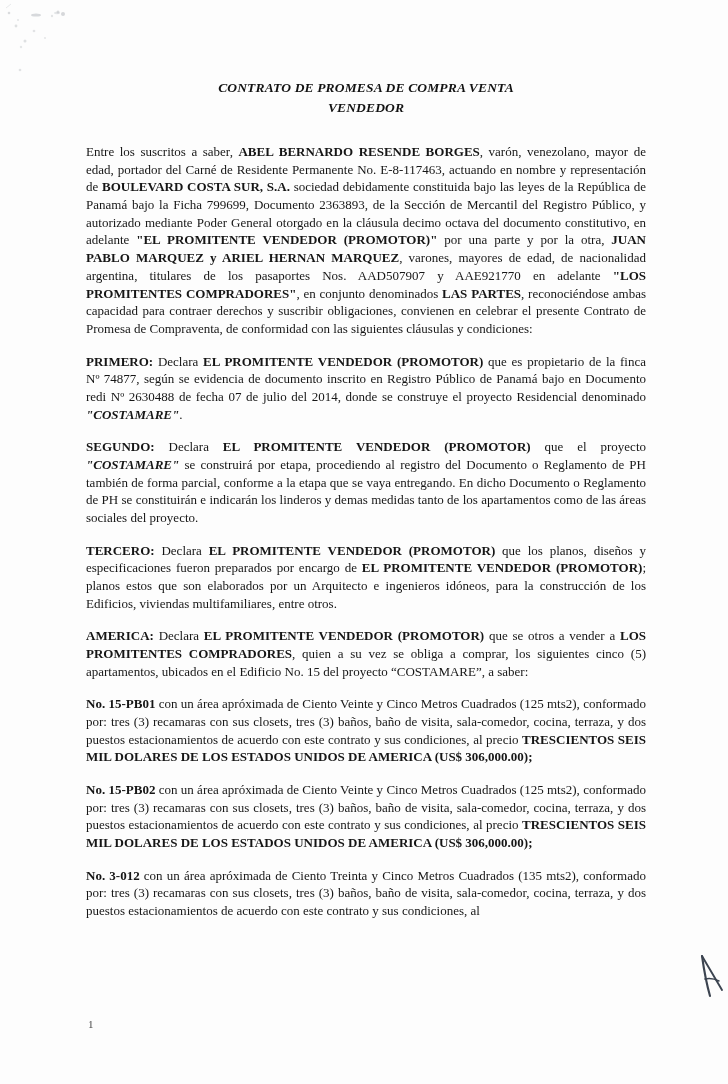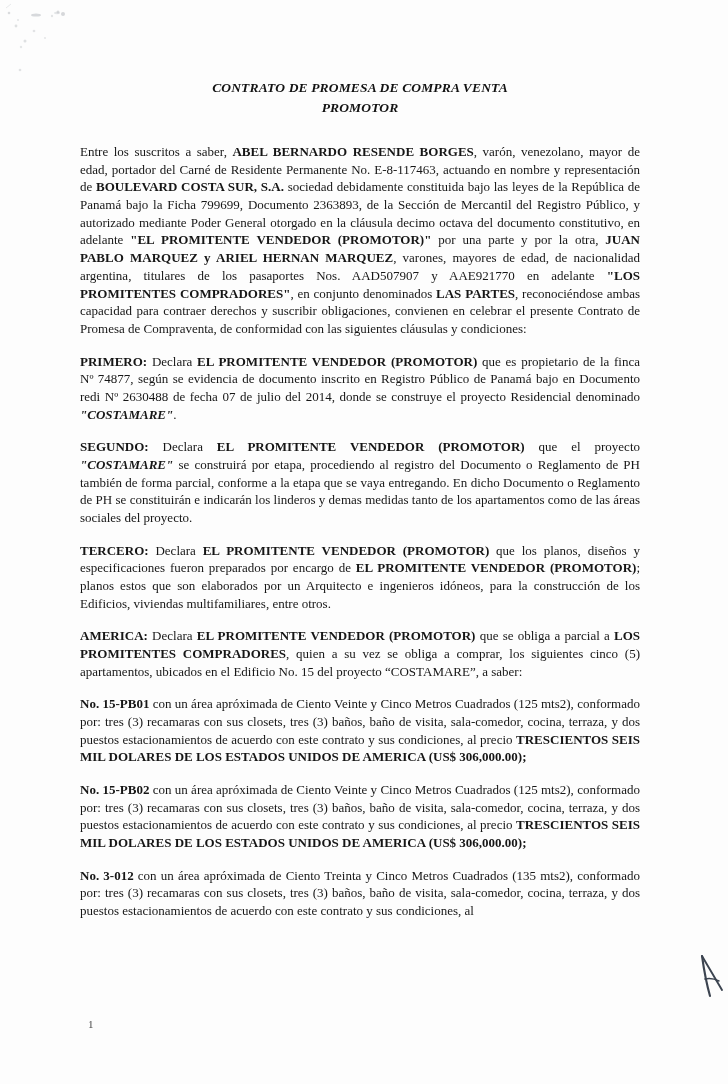--- a/index.html
+++ b/index.html
@@ -26,21 +26,21 @@
     position: absolute;
     left: 0;
     top: 0;
     width: 120px;
     height: 95px;
     pointer-events: none;
     opacity: 0.55;
   }
   .doc {
     position: absolute;
-    left: 80px;
+    left: 86px;
     top: 0;
     width: 560px;
   }
   .title-block {
     text-align: center;
     padding-top: 78px;
     margin-bottom: 26px;
   }
   .title-line {
     font-style: italic;
@@ -101,32 +101,32 @@
     <circle cx="25" cy="41" r="1.5" fill="#a0a5aa" opacity="0.6"></circle>
     <circle cx="21" cy="47" r="1.2" fill="#adb2b7" opacity="0.55"></circle>
     <circle cx="20" cy="70" r="1.3" fill="#a9aeb3" opacity="0.6"></circle>
     <path d="M6 8 L11 4" stroke="#b5babf" stroke-width="0.9" opacity="0.6" fill="none"></path>
   </svg>
 
   <div class="doc">
 
     <div class="title-block">
       <div class="title-line">CONTRATO DE PROMESA DE COMPRA VENTA</div>
-      <div class="title-line">PROMOTOR</div>
+      <div class="title-line">VENDEDOR</div>
     </div>
 
     <p class="para"><span>Entre los suscritos a saber, </span><span class="b">ABEL BERNARDO RESENDE BORGES</span><span>, varón, venezolano, mayor de edad, portador del Carné de Residente Permanente No. E-8-117463, actuando en nombre y representación de </span><span class="b">BOULEVARD COSTA SUR, S.A.</span><span> sociedad debidamente constituida bajo las leyes de la República de Panamá bajo la Ficha 799699, Documento 2363893, de la Sección de Mercantil del Registro Público, y autorizado mediante Poder General otorgado en la cláusula decimo octava del documento constitutivo, en adelante </span><span class="b">"EL PROMITENTE VENDEDOR (PROMOTOR)"</span><span> por una parte y por la otra, </span><span class="b">JUAN PABLO MARQUEZ y ARIEL HERNAN MARQUEZ</span><span>, varones, mayores de edad, de nacionalidad argentina, titulares de los pasaportes Nos. AAD507907 y AAE921770 en adelante </span><span class="b">"LOS PROMITENTES COMPRADORES"</span><span>, en conjunto denominados </span><span class="b">LAS PARTES</span><span>, reconociéndose ambas capacidad para contraer derechos y suscribir obligaciones, convienen en celebrar el presente Contrato de Promesa de Compraventa, de conformidad con las siguientes cláusulas y condiciones:</span></p>
 
     <p class="para"><span class="clause-label">PRIMERO:</span><span> Declara </span><span class="b">EL PROMITENTE VENDEDOR (PROMOTOR)</span><span> que es propietario de la finca Nº 74877, según se evidencia de documento inscrito en Registro Público de Panamá bajo en Documento redi Nº 2630488 de fecha 07 de julio del 2014, donde se construye el proyecto Residencial denominado </span><span class="bi">"COSTAMARE"</span><span>.</span></p>
 
     <p class="para"><span class="clause-label">SEGUNDO:</span><span> Declara </span><span class="b">EL PROMITENTE VENDEDOR (PROMOTOR)</span><span> que el proyecto </span><span class="bi">"COSTAMARE"</span><span> se construirá por etapa, procediendo al registro del Documento o Reglamento de PH también de forma parcial, conforme a la etapa que se vaya entregando. En dicho Documento o Reglamento de PH se constituirán e indicarán los linderos y demas medidas tanto de los apartamentos como de las áreas sociales del proyecto.</span></p>
 
     <p class="para"><span class="clause-label">TERCERO:</span><span> Declara </span><span class="b">EL PROMITENTE VENDEDOR (PROMOTOR)</span><span> que los planos, diseños y especificaciones fueron preparados por encargo de </span><span class="b">EL PROMITENTE VENDEDOR (PROMOTOR)</span><span>; planos estos que son elaborados por un Arquitecto e ingenieros idóneos, para la construcción de los Edificios, viviendas multifamiliares, entre otros.</span></p>
 
-    <p class="para"><span class="clause-label">AMERICA:</span><span> Declara </span><span class="b">EL PROMITENTE VENDEDOR (PROMOTOR)</span><span> que se obliga a parcial a </span><span class="b">LOS PROMITENTES COMPRADORES</span><span>, quien a su vez se obliga a comprar, los siguientes cinco (5) apartamentos, ubicados en el Edificio No. 15  del proyecto “COSTAMARE”, a saber:</span></p>
+    <p class="para"><span class="clause-label">AMERICA:</span><span> Declara </span><span class="b">EL PROMITENTE VENDEDOR (PROMOTOR)</span><span> que se otros a vender a </span><span class="b">LOS PROMITENTES COMPRADORES</span><span>, quien a su vez se obliga a comprar, los siguientes cinco (5) apartamentos, ubicados en el Edificio No. 15  del proyecto “COSTAMARE”, a saber:</span></p>
 
     <p class="para"><span class="b">No. 15-PB01</span><span> con un área apróximada de Ciento Veinte y Cinco Metros Cuadrados (125 mts2), conformado por:  tres (3) recamaras con sus closets, tres (3) baños, baño de visita, sala-comedor, cocina, terraza, y dos puestos estacionamientos de acuerdo con este contrato y sus condiciones, al precio </span><span class="b">TRESCIENTOS SEIS MIL DOLARES DE LOS ESTADOS UNIDOS DE AMERICA (US$ 306,000.00);</span></p>
 
     <p class="para"><span class="b">No. 15-PB02</span><span> con un área apróximada de Ciento Veinte y Cinco Metros Cuadrados (125 mts2), conformado por:  tres (3) recamaras con sus closets, tres (3) baños, baño de visita, sala-comedor, cocina, terraza, y dos puestos estacionamientos de acuerdo con este contrato y sus condiciones, al precio </span><span class="b">TRESCIENTOS SEIS MIL DOLARES DE LOS ESTADOS UNIDOS DE AMERICA (US$ 306,000.00);</span></p>
 
     <p class="para"><span class="b">No. 3-012</span><span> con un área apróximada de Ciento Treinta y Cinco Metros Cuadrados (135 mts2), conformado por:  tres (3) recamaras con sus closets, tres (3) baños, baño de visita, sala-comedor, cocina, terraza, y dos puestos estacionamientos de acuerdo con este contrato y sus condiciones, al</span></p>
 
   </div>
 
   <div class="page-number">1</div>

